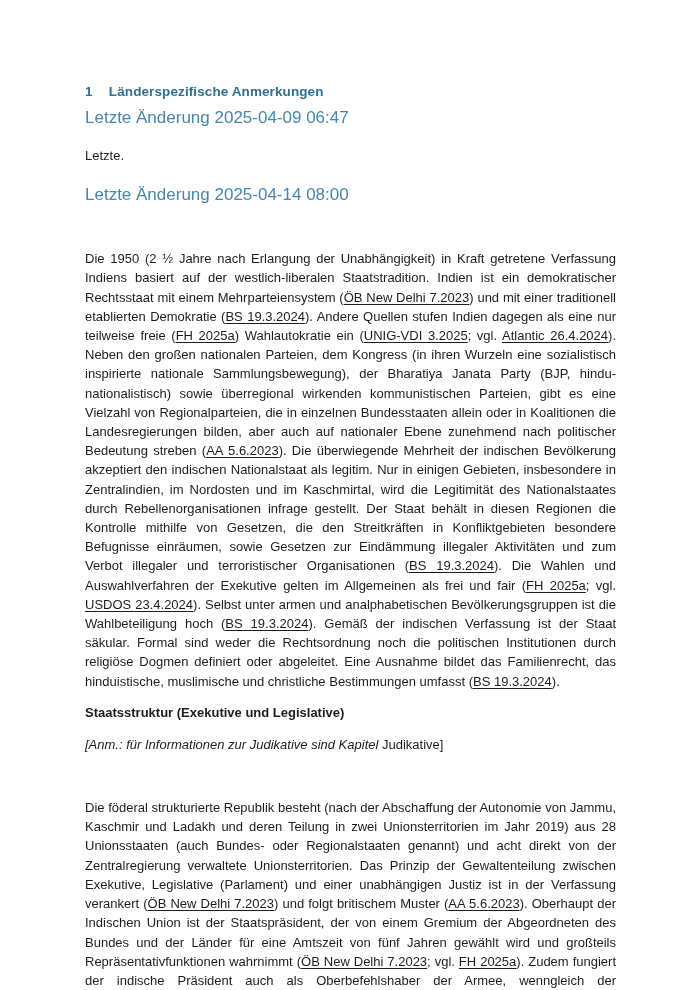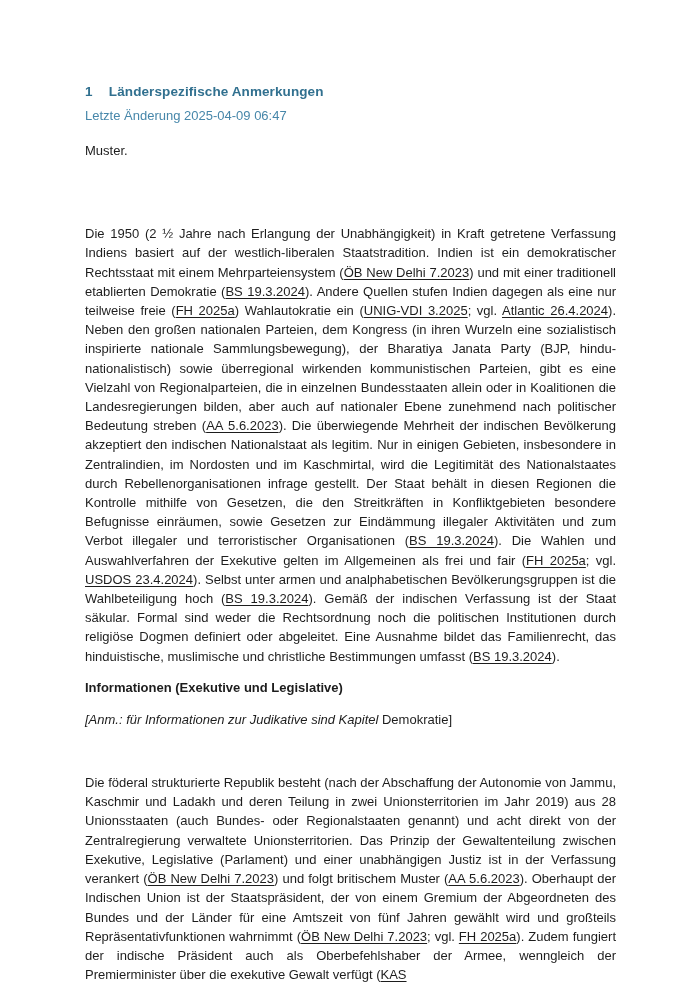--- a/index.html
+++ b/index.html
@@ -19,21 +19,21 @@
     justify-content:space-between;
   }
   .heading{
     color:var(--heading-color);
     font-size:13.5px;font-weight:bold;
     margin:0 0 9px 0;letter-spacing:0.1px;
   }
   .h-num{display:inline-block;min-width:20px;}
   .meta{
     color:var(--meta-color);
-    font-size:13px;
+    font-size:17px;
     margin:0 0 18px 0;
   }
   .body{
     font-size:13px;line-height:19.2px;
     margin:0 0 14px 0;
   }
   .mb-lg{margin-bottom:20px;}
   .just{
     text-align:justify;
     hyphens:auto;margin-top:44px;-webkit-hyphens:auto;
@@ -59,30 +59,31 @@
 <body>
 
 <div class="page">
 
   <section>
     <h2 class="heading">
       <span class="h-num">1</span>
       <span>Länderspezifische Anmerkungen</span>
     </h2>
     <div class="meta">Letzte Änderung 2025-04-09 06:47</div>
-    <p class="body mb-lg">Muster.</p>
+    <p class="body mb-lg">Letzte.</p>
   </section>
 
   <section>
+    <div class="meta">Letzte Änderung 2025-04-14 08:00</div>
 
     <p class="body just"><span>Die 1950 (2 ½ Jahre nach Erlangung der Unabhängigkeit) in Kraft getretene Verfassung Indiens basiert auf der westlich-liberalen Staatstradition. Indien ist ein demokratischer Rechtsstaat mit einem Mehrparteiensystem (</span><span class="ref">ÖB New Delhi 7.2023</span><span>) und mit einer traditionell etablierten Demokratie (</span><span class="ref">BS 19.3.2024</span><span>). Andere Quellen stufen Indien dagegen als eine nur teilweise freie (</span><span class="ref">FH 2025a</span><span>) Wahlautokratie ein (</span><span class="ref">UNIG-VDI 3.2025</span><span>; vgl. </span><span class="ref">Atlantic 26.4.2024</span><span>). Neben den großen nationalen Parteien, dem Kongress (in ihren Wurzeln eine sozialistisch inspirierte nationale Sammlungsbewegung), der Bharatiya Janata Party (BJP, hindu-nationalistisch) sowie überregional wirkenden kommunistischen Parteien, gibt es eine Vielzahl von Regionalparteien, die in einzelnen Bundesstaaten allein oder in Koalitionen die Landesregierungen bilden, aber auch auf nationaler Ebene zunehmend nach politischer Bedeutung streben (</span><span class="ref">AA 5.6.2023</span><span>). Die überwiegende Mehrheit der indischen Bevölkerung akzeptiert den indischen Nationalstaat als legitim. Nur in einigen Gebieten, insbesondere in Zentralindien, im Nordosten und im Kaschmirtal, wird die Legitimität des Nationalstaates durch Rebellenorganisationen infrage gestellt. Der Staat behält in diesen Regionen die Kontrolle mithilfe von Gesetzen, die den Streitkräften in Konfliktgebieten besondere Befugnisse einräumen, sowie Gesetzen zur Eindämmung illegaler Aktivitäten und zum Verbot illegaler und terroristischer Organisationen (</span><span class="ref">BS 19.3.2024</span><span>). Die Wahlen und Auswahlverfahren der Exekutive gelten im Allgemeinen als frei und fair (</span><span class="ref">FH 2025a</span><span>; vgl. </span><span class="ref">USDOS 23.4.2024</span><span>). Selbst unter armen und analphabetischen Bevölkerungsgruppen ist die Wahlbeteiligung hoch (</span><span class="ref">BS 19.3.2024</span><span>). Gemäß der indischen Verfassung ist der Staat säkular. Formal sind weder die Rechtsordnung noch die politischen Institutionen durch religiöse Dogmen definiert oder abgeleitet. Eine Ausnahme bildet das Familienrecht, das hinduistische, muslimische und christliche Bestimmungen umfasst (</span><span class="ref">BS 19.3.2024</span><span>).</span></p>
 
-    <h3 class="subheading">Informationen (Exekutive und Legislative)</h3>
+    <h3 class="subheading">Staatsstruktur (Exekutive und Legislative)</h3>
 
-    <p class="body"><span class="it">[Anm.: für Informationen zur Judikative sind Kapitel </span><span>Demokratie]</span></p>
+    <p class="body"><span class="it">[Anm.: für Informationen zur Judikative sind Kapitel </span><span>Judikative]</span></p>
 
     <p class="body just"><span>Die föderal strukturierte Republik besteht (nach der Abschaffung der Autonomie von Jammu, Kaschmir und Ladakh und deren Teilung in zwei Unionsterritorien im Jahr 2019) aus 28 Unionsstaaten (auch Bundes- oder Regionalstaaten genannt) und acht direkt von der Zentralregierung verwaltete Unionsterritorien. Das Prinzip der Gewaltenteilung zwischen Exekutive, Legislative (Parlament) und einer unabhängigen Justiz ist in der Verfassung verankert (</span><span class="ref">ÖB New Delhi 7.2023</span><span>) und folgt britischem Muster (</span><span class="ref">AA 5.6.2023</span><span>). Oberhaupt der Indischen Union ist der Staatspräsident, der von einem Gremium der Abgeordneten des Bundes und der Länder für eine Amtszeit von fünf Jahren gewählt wird und großteils Repräsentativfunktionen wahrnimmt (</span><span class="ref">ÖB New Delhi 7.2023</span><span>; vgl. </span><span class="ref">FH 2025a</span><span>). Zudem fungiert der indische Präsident auch als Oberbefehlshaber der Armee, wenngleich der Premierminister über die exekutive Gewalt verfügt (</span><span class="ref">KAS</span></p>
   </section>
 
   <footer class="footer">
     <span>1</span>
   </footer>
 
 </div>
 

